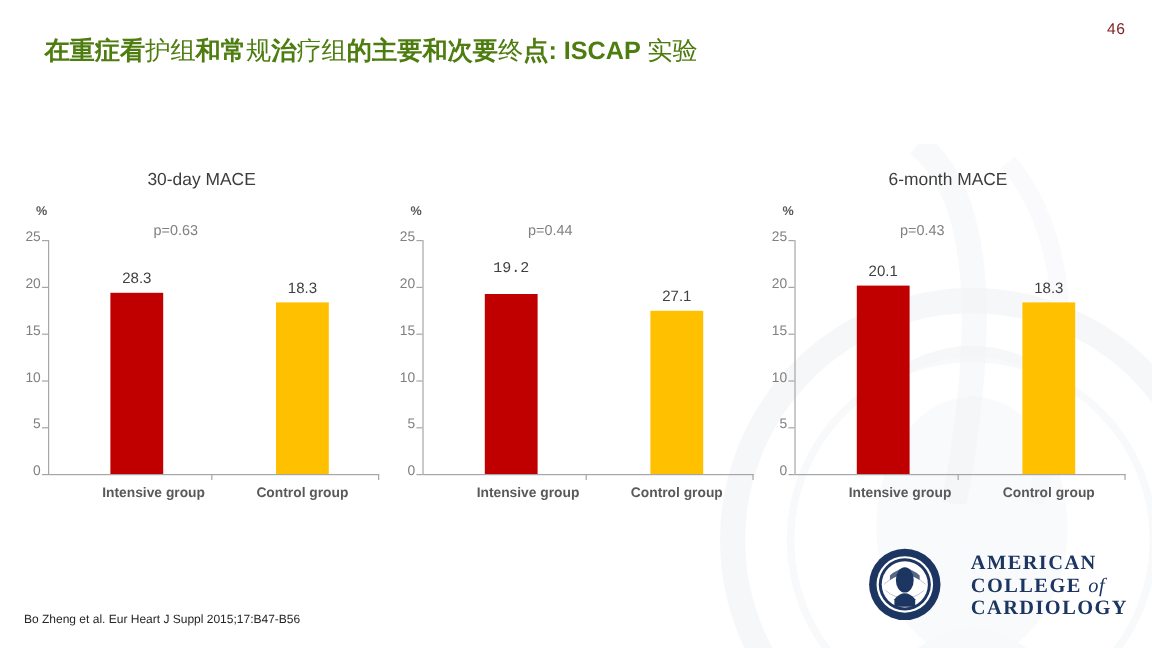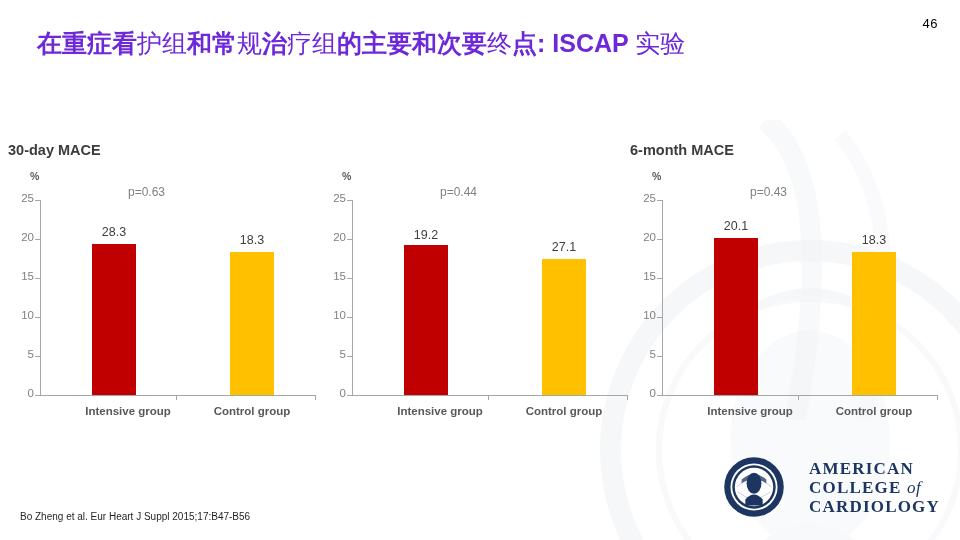--- a/index.html
+++ b/index.html
@@ -37,32 +37,32 @@
     opacity: 0.45;
     pointer-events: none;
   }
 
   
   .slide-number {
     position: absolute;
     top: 16px;
     right: 22px;
     font-size: 13px;
-    color: #000000;
+    color: #7f1d1d;
     letter-spacing: 0.5px;
   }
 
   
   .title {
     position: absolute;
     left: 37px;
     top: 27px;
-    font-size: 25px;
+    font-size: 21px;
     line-height: 32px;
-    color: #6d28d9;
+    color: #4d7c0f;
     white-space: nowrap;
     letter-spacing: 0px;
   }
   .title .b { font-weight: bold; }
   .title .n { font-weight: normal; }
 
   
   .charts {
     position: absolute;
     left: 0;
@@ -78,22 +78,23 @@
   }
   .chart-1 { left: 8px; }
   .chart-2 { left: 320px; }
   .chart-3 { left: 630px; }
 
   .chart-title {
     position: absolute;
     top: 12px;
     left: 0;
     width: 320px;
+    text-align: center;
     font-size: 14.5px;
-    font-weight: bold;
+    font-weight: normal;
     color: #3c3c3c;
   }
   .axis-unit {
     position: absolute;
     top: 40px;
     left: 22px;
     font-size: 10.5px;
     font-weight: bold;
     color: #595959;
   }
@@ -305,21 +306,21 @@
         <div class="ylabels">
           <span style="top:0px">25</span>
           <span style="top:39px">20</span>
           <span style="top:78px">15</span>
           <span style="top:117px">10</span>
           <span style="top:156px">5</span>
           <span style="top:195px">0</span>
         </div>
         <div class="bar red bar-1" style="height: 149.76px; background: rgb(192, 0, 0);"></div>
         <div class="bar yellow bar-2" style="height: 136.5px; background: rgb(255, 192, 0);"></div>
-        <div class="bar-value" style="left: 39px; top: 28px;">19.2</div>
+        <div class="bar-value" style="left: 39px; top: 17px; font-family: Liberation Mono, monospace;">19.2</div>
         <div class="bar-value" style="left: 177px; top: 39.5px;">27.1</div>
         <div class="cat-label cat-1">Intensive group</div>
         <div class="cat-label cat-2">Control group</div>
       </div>
     </div>
 
     <div class="chart chart-3">
       <div class="chart-title">6-month MACE</div>
       <div class="axis-unit">%</div>
       <div class="pvalue">p=0.43</div>

